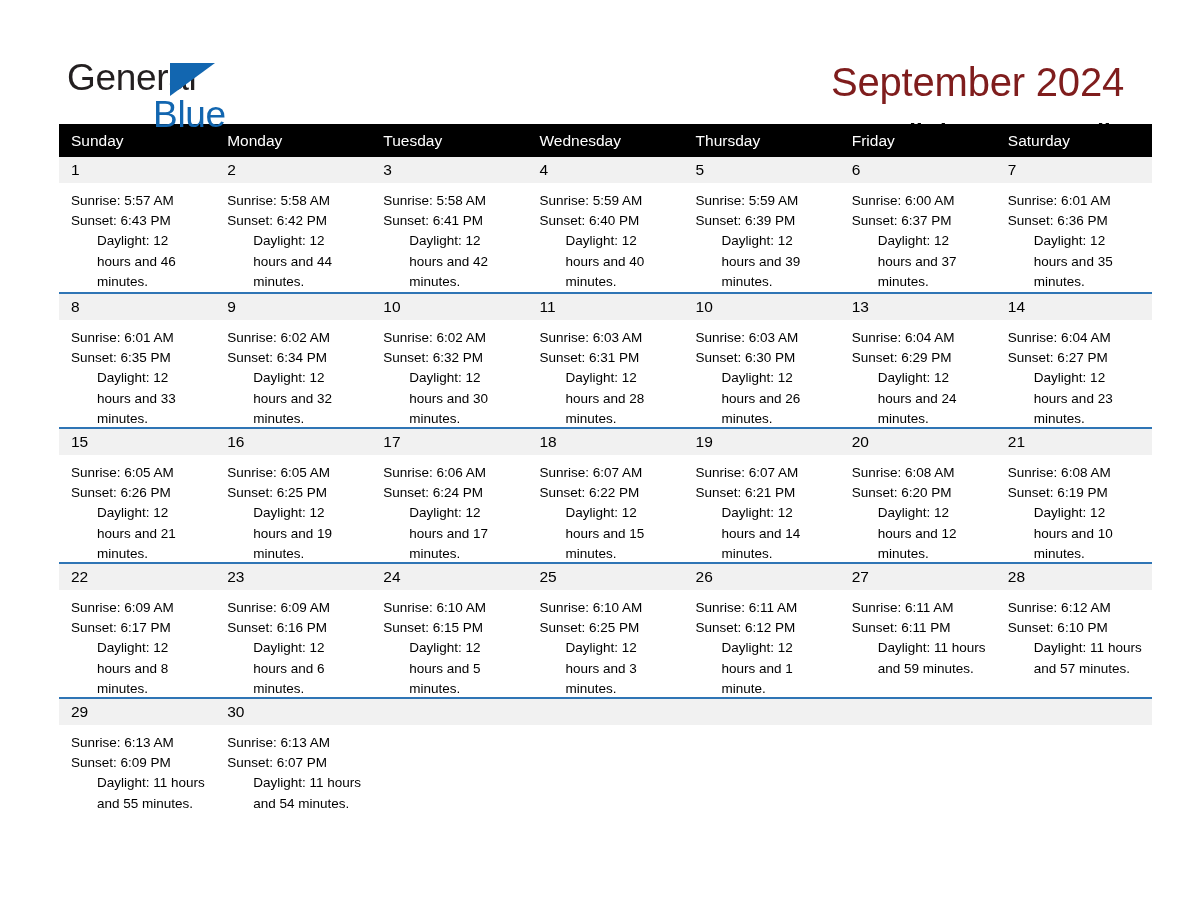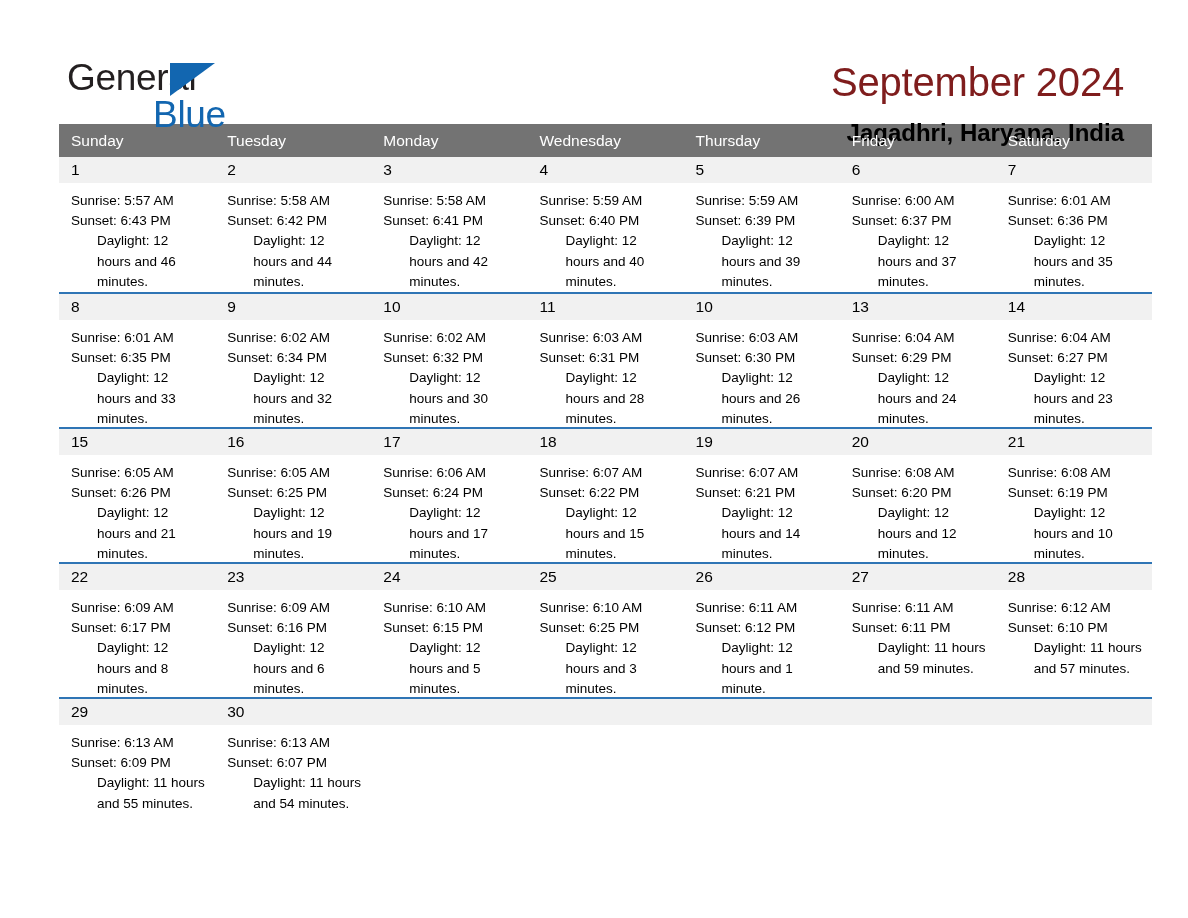--- a/index.html
+++ b/index.html
@@ -89,21 +89,21 @@
   }
 
   
   .calendar {
     margin: 0 48px 0 47px;
     width: 1093px;
   }
 
   .weekday-row {
     display: flex;
-    background: #737373;
+    background: #000000;
     height: 33px;
   }
   .weekday-cell {
     flex: 1 1 0;
     color: #ffffff;
     font-size: 15.5px;
     line-height: 33px;
     padding-left: 12px;
     white-space: nowrap;
     overflow: hidden;
@@ -170,22 +170,22 @@
       <h1 class="month-title">September 2024</h1>
       <div class="location">Jagadhri, Haryana, India</div>
     </div>
 
   </div>
 
   <div class="calendar">
 
     <div class="weekday-row">
       <div class="weekday-cell">Sunday</div>
+      <div class="weekday-cell">Monday</div>
       <div class="weekday-cell">Tuesday</div>
-      <div class="weekday-cell">Monday</div>
       <div class="weekday-cell">Wednesday</div>
       <div class="weekday-cell">Thursday</div>
       <div class="weekday-cell">Friday</div>
       <div class="weekday-cell">Saturday</div>
     </div>
 
     <div class="week-row first">
       <div class="day-cell">
         <div class="day-number">1</div>
         <div class="day-body">

